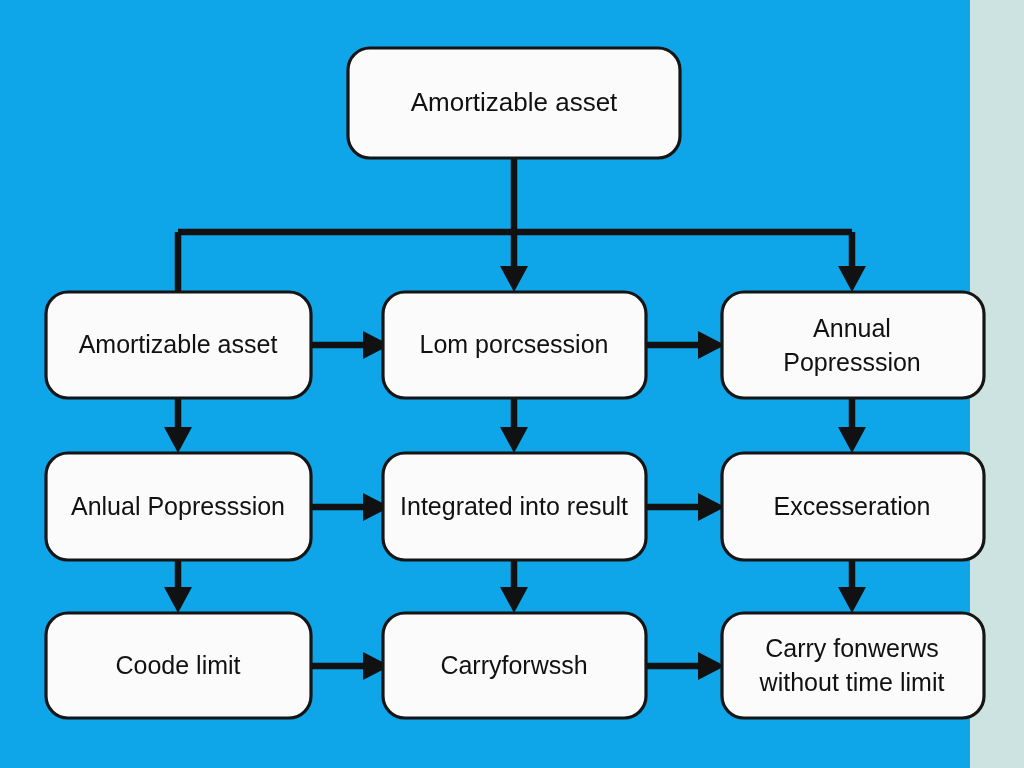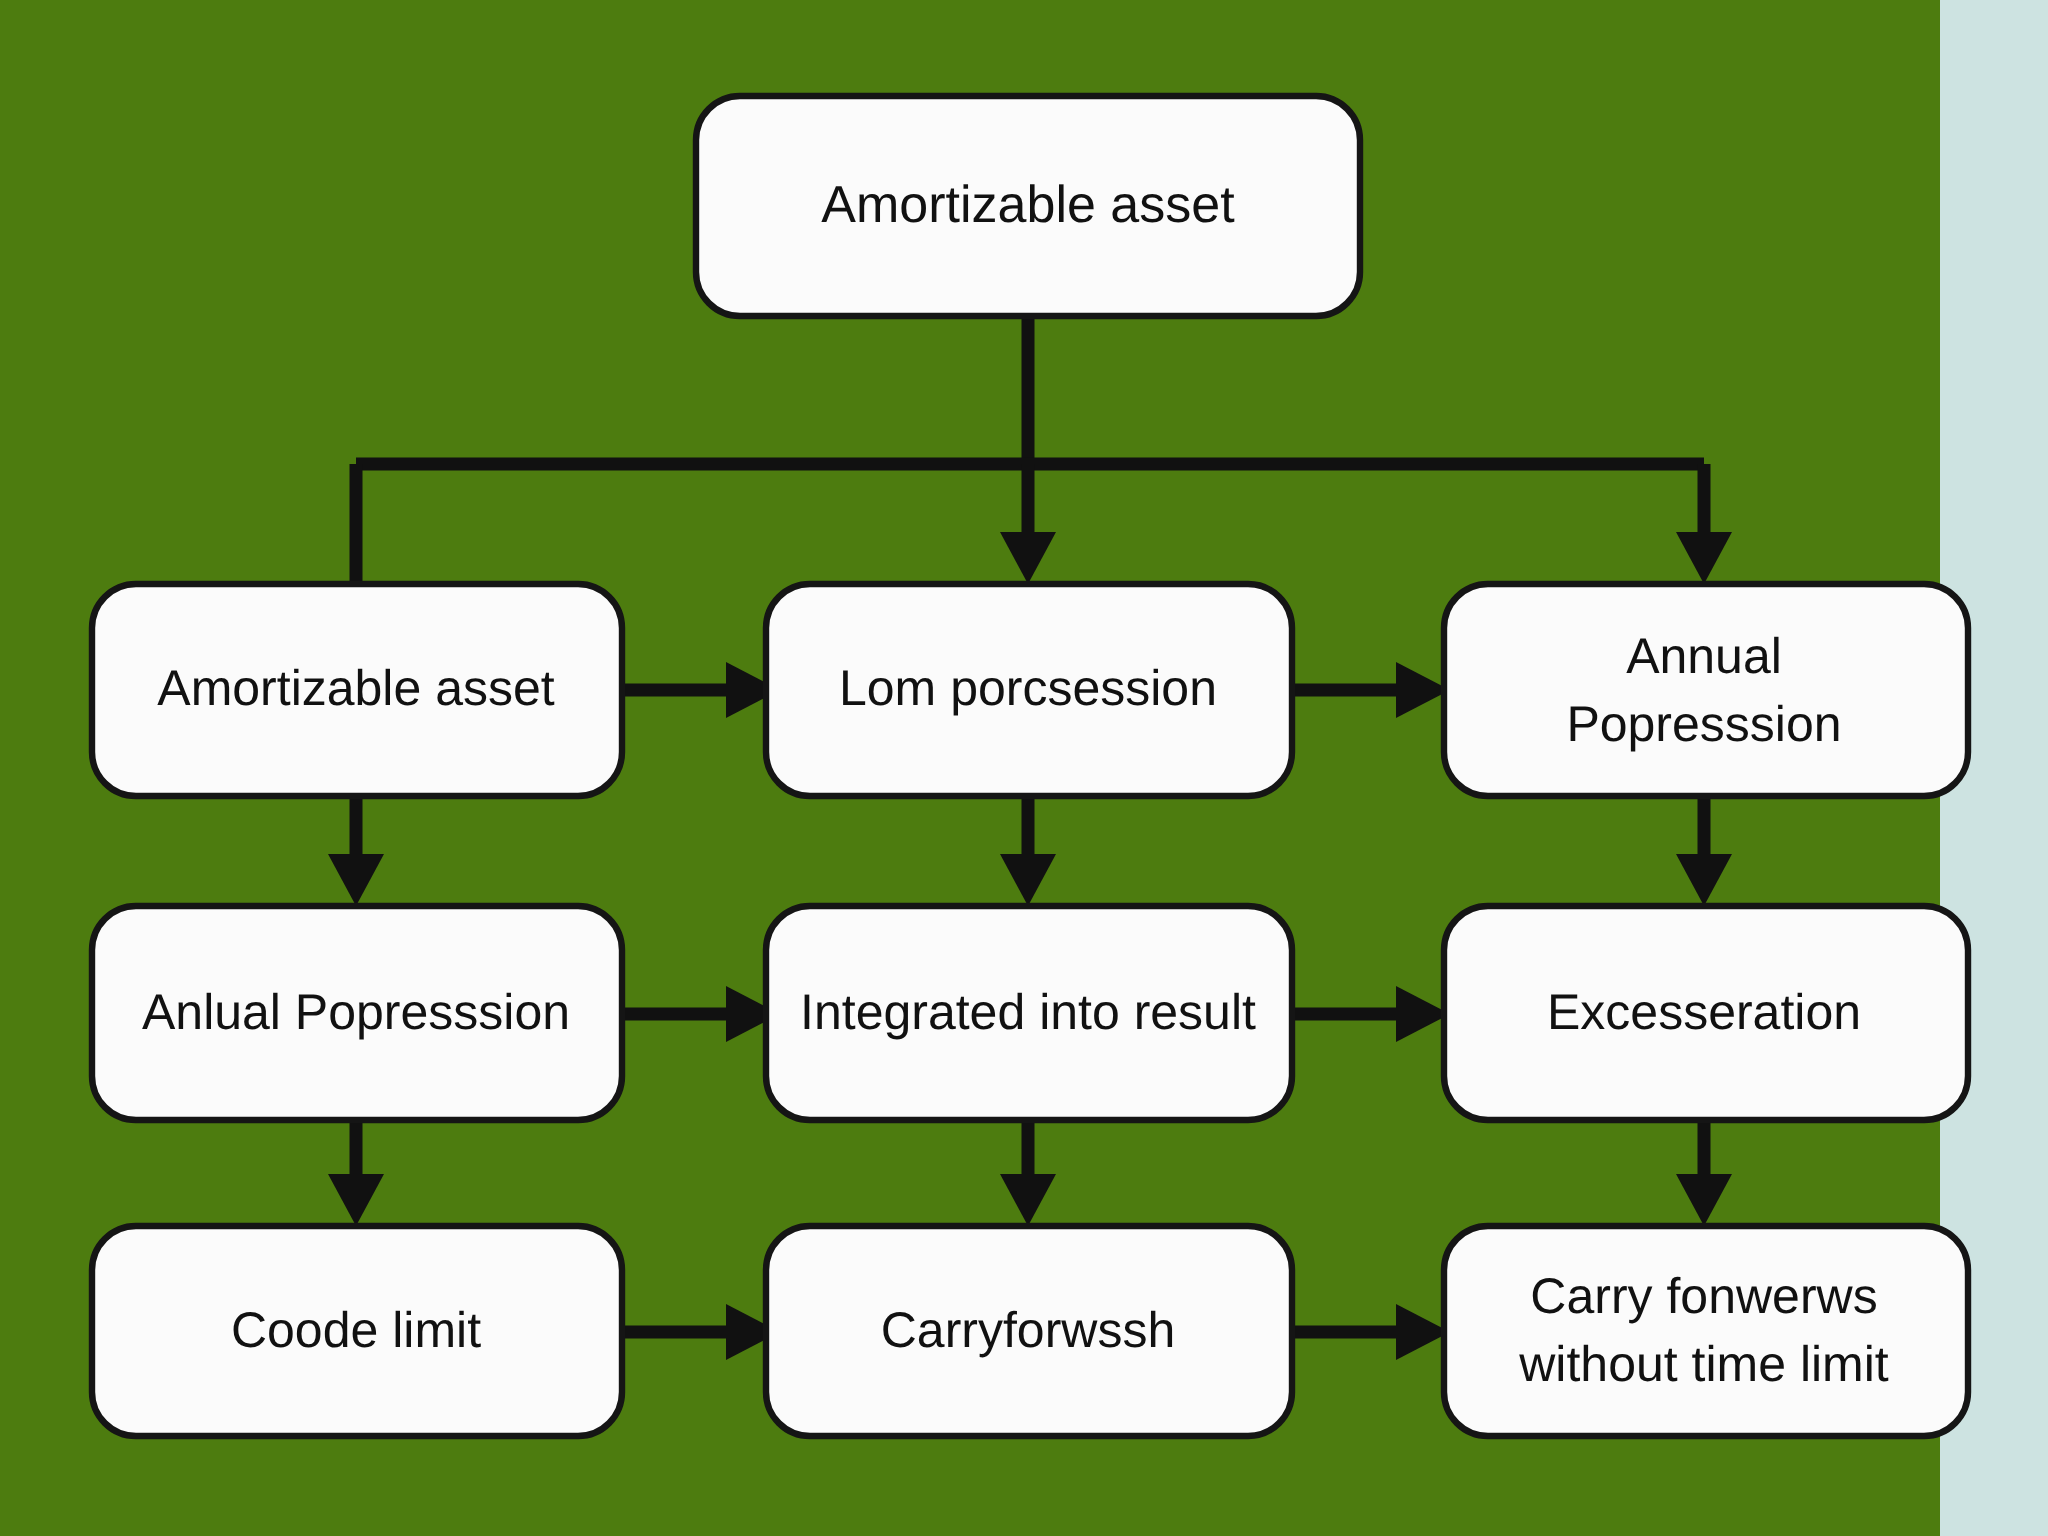--- a/index.html
+++ b/index.html
@@ -11,21 +11,21 @@
     width: 1024px;
     height: 768px;
     overflow: hidden;
     background: #cde3e1;
     font-family: "Liberation Sans", "DejaVu Sans", sans-serif;
   }
   #diagram-root {
     position: relative;
     width: 970px;
     height: 768px;
-    background: #4d7c0f;
+    background: #0ea5e9;
     text-align: center;
   }
   svg.flow-canvas {
     position: absolute;
     top: 0;
     left: 0;
     width: 1024px;
     height: 768px;
     display: block;
   }

